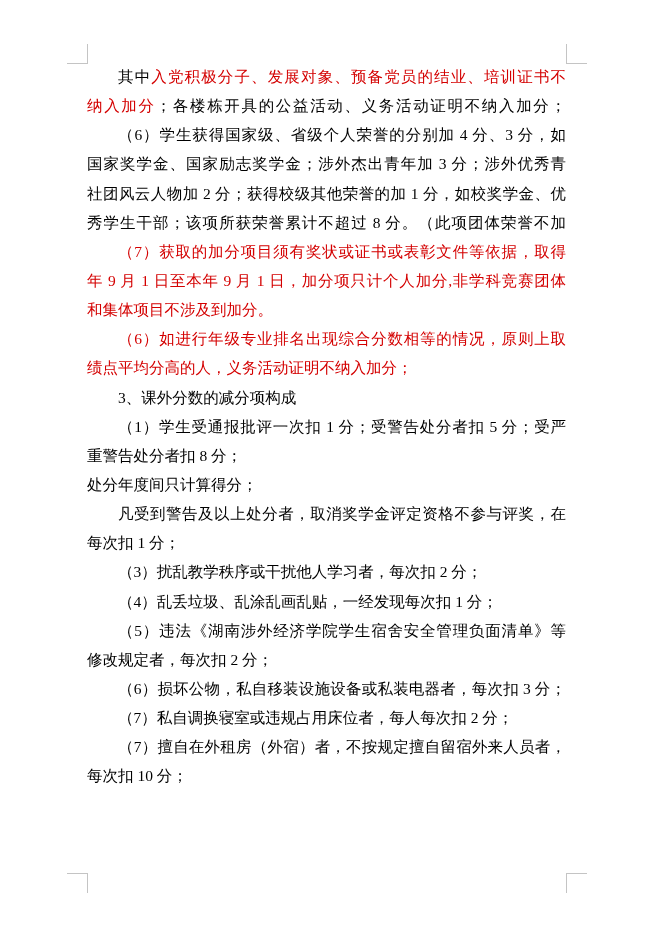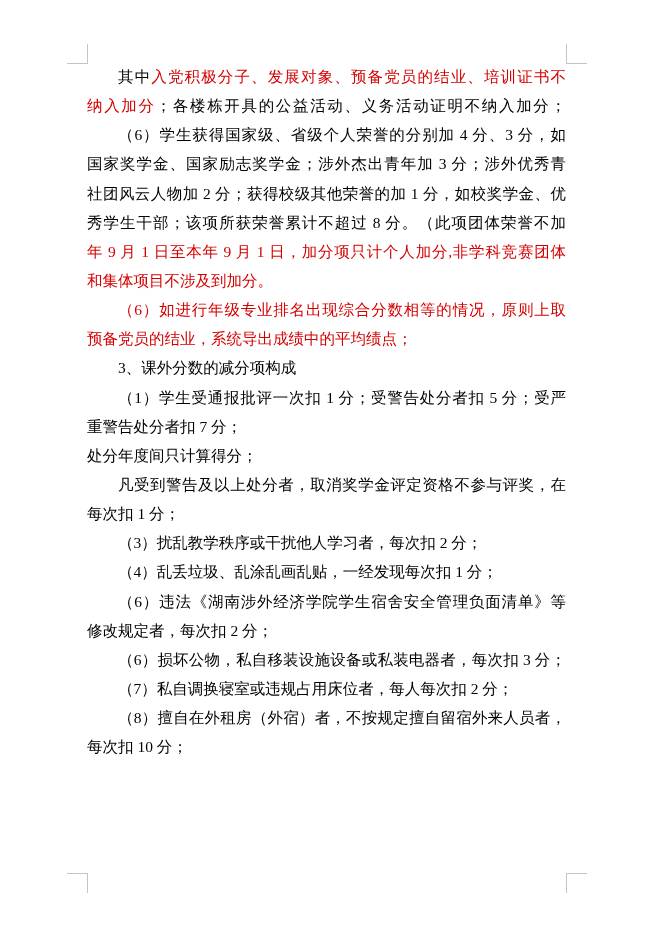--- a/index.html
+++ b/index.html
@@ -57,32 +57,33 @@
   <div class="crop tr"></div>
   <div class="crop bl"></div>
   <div class="crop br"></div>
   <div class="text-area" id="text-area">
       <div class="line indent fill"><span>其中</span><span class="red">入党积极分子、发展对象、预备党员的结业、培训证书不</span></div>
       <div class="line fill"><span class="red">纳入加分</span><span>；各楼栋开具的公益活动、义务活动证明不纳入加分；</span></div>
       <div class="line indent fill"><span>（6）学生获得国家级、省级个人荣誉的分别加 4 分、3 分，如</span></div>
       <div class="line fill"><span>国家奖学金、国家励志奖学金；涉外杰出青年加 3 分；涉外优秀青年、</span></div>
       <div class="line fill"><span>社团风云人物加 2 分；获得校级其他荣誉的加 1 分，如校奖学金、优</span></div>
       <div class="line fill"><span>秀学生干部；该项所获荣誉累计不超过 8 分。（此项团体荣誉不加分）</span></div>
+      <div class="line indent fill"><span class="red">（7）获取的加分项目须有奖状或证书或表彰文件等依据，取得</span></div>
       <div class="line fill"><span class="red">年 9 月 1 日至本年 9 月 1 日，加分项只计个人加分,非学科竞赛团体</span></div>
       <div class="line"><span class="red">和集体项目不涉及到加分。</span></div>
       <div class="line indent fill"><span class="red">（6）如进行年级专业排名出现综合分数相等的情况，原则上取</span></div>
-      <div class="line"><span class="red">预备党员的结业，系统导出成绩中的平均绩点；</span></div>
+      <div class="line"><span class="red">绩点平均分高的人，义务活动证明不纳入加分；</span></div>
       <div class="line indent"><span>3、课外分数的减分项构成</span></div>
       <div class="line indent fill"><span>（1）学生受通报批评一次扣 1 分；受警告处分者扣 5 分；受严</span></div>
-      <div class="line"><span>重警告处分者扣 7 分；</span></div>
+      <div class="line"><span>重警告处分者扣 8 分；</span></div>
       <div class="line"><span>处分年度间只计算得分；</span></div>
       <div class="line indent fill"><span>凡受到警告及以上处分者，取消奖学金评定资格不参与评奖，在</span></div>
       <div class="line"><span>每次扣 1 分；</span></div>
       <div class="line indent"><span>（3）扰乱教学秩序或干扰他人学习者，每次扣 2 分；</span></div>
       <div class="line indent"><span>（4）乱丢垃圾、乱涂乱画乱贴，一经发现每次扣 1 分；</span></div>
-      <div class="line indent fill"><span>（6）违法《湖南涉外经济学院学生宿舍安全管理负面清单》等</span></div>
+      <div class="line indent fill"><span>（5）违法《湖南涉外经济学院学生宿舍安全管理负面清单》等</span></div>
       <div class="line"><span>修改规定者，每次扣 2 分；</span></div>
       <div class="line indent fill"><span>（6）损坏公物，私自移装设施设备或私装电器者，每次扣 3 分；</span></div>
       <div class="line indent"><span>（7）私自调换寝室或违规占用床位者，每人每次扣 2 分；</span></div>
-      <div class="line indent fill"><span>（8）擅自在外租房（外宿）者，不按规定擅自留宿外来人员者，</span></div>
+      <div class="line indent fill"><span>（7）擅自在外租房（外宿）者，不按规定擅自留宿外来人员者，</span></div>
       <div class="line"><span>每次扣 10 分；</span></div>
     </div>
 </div>
 
 </body></html>

